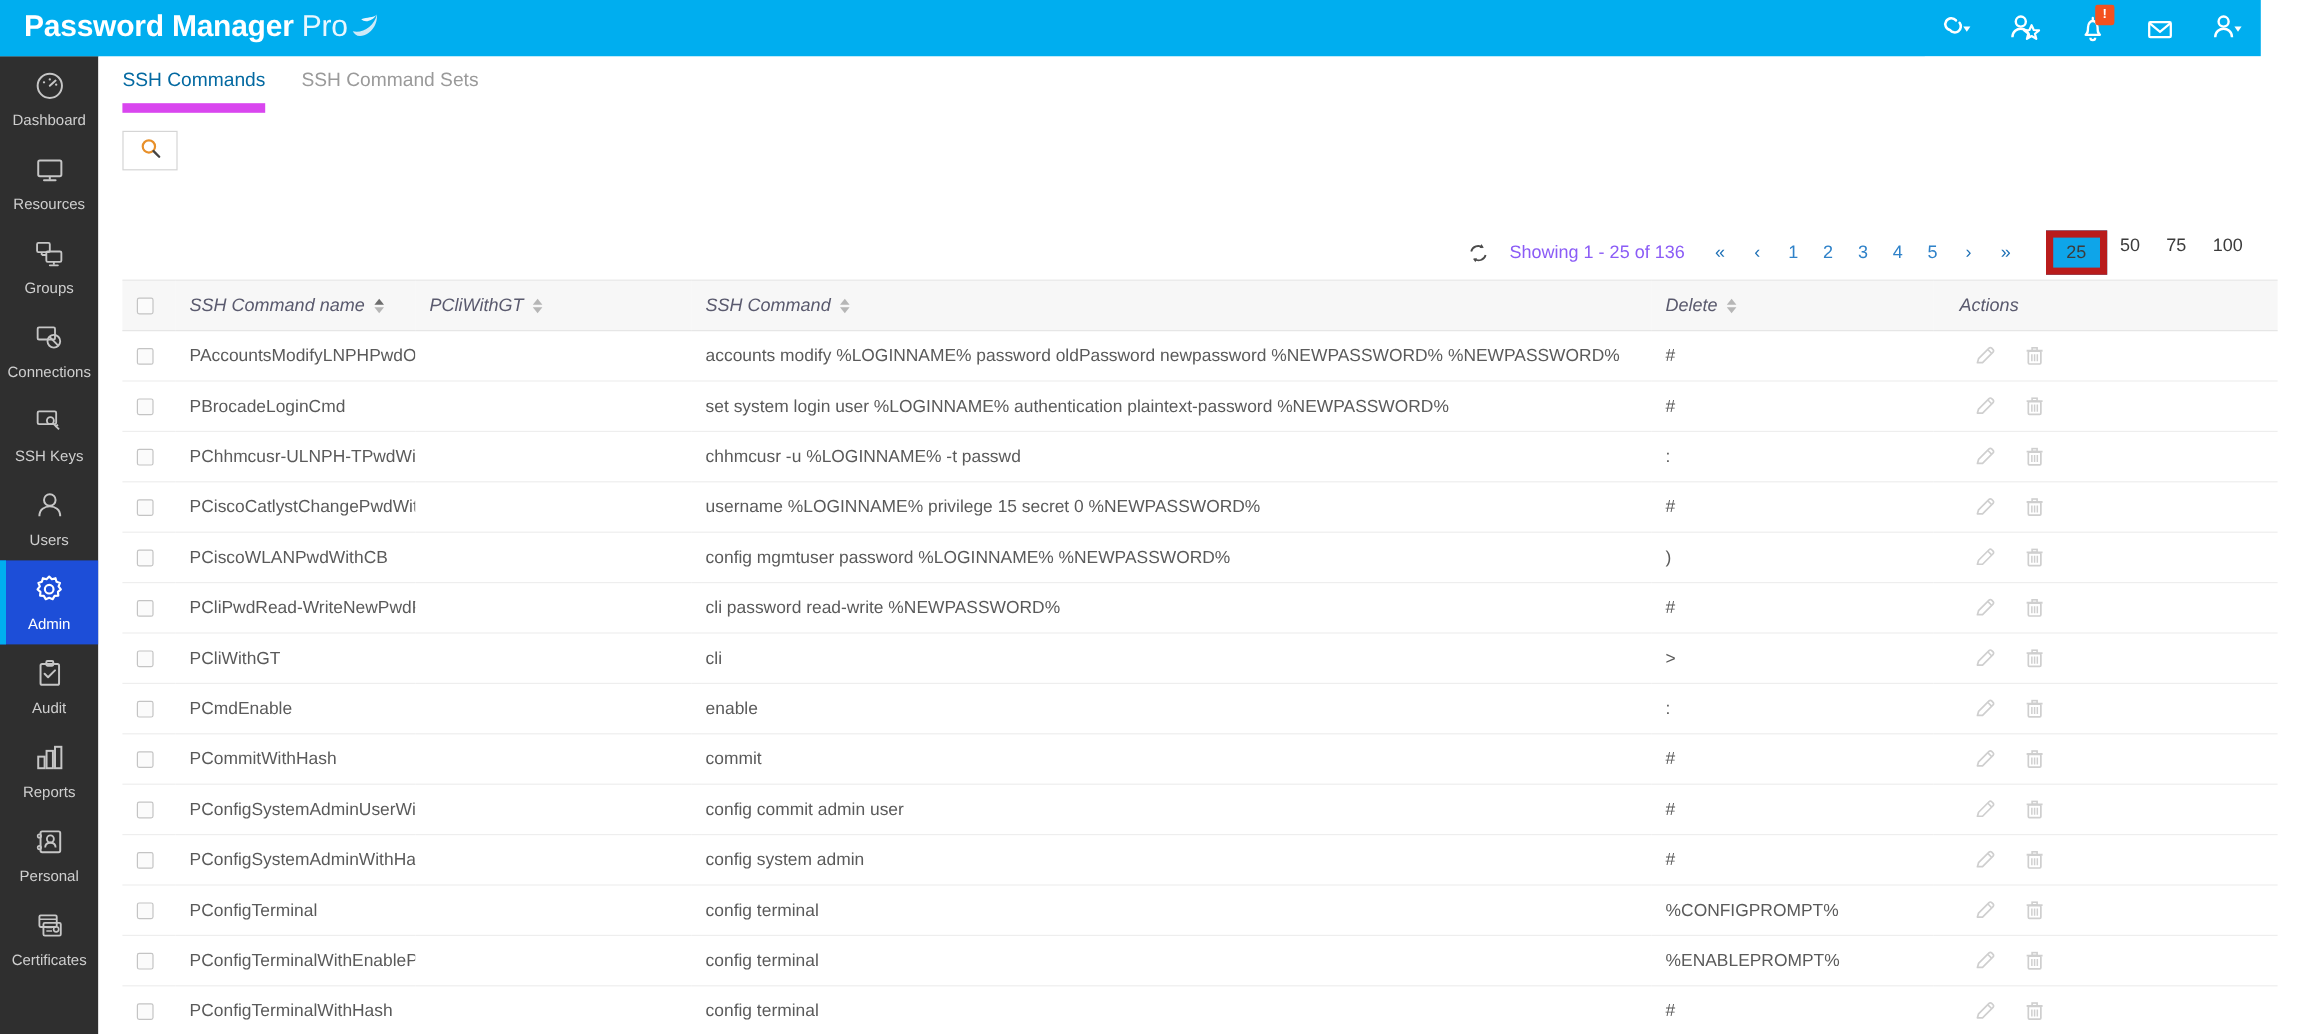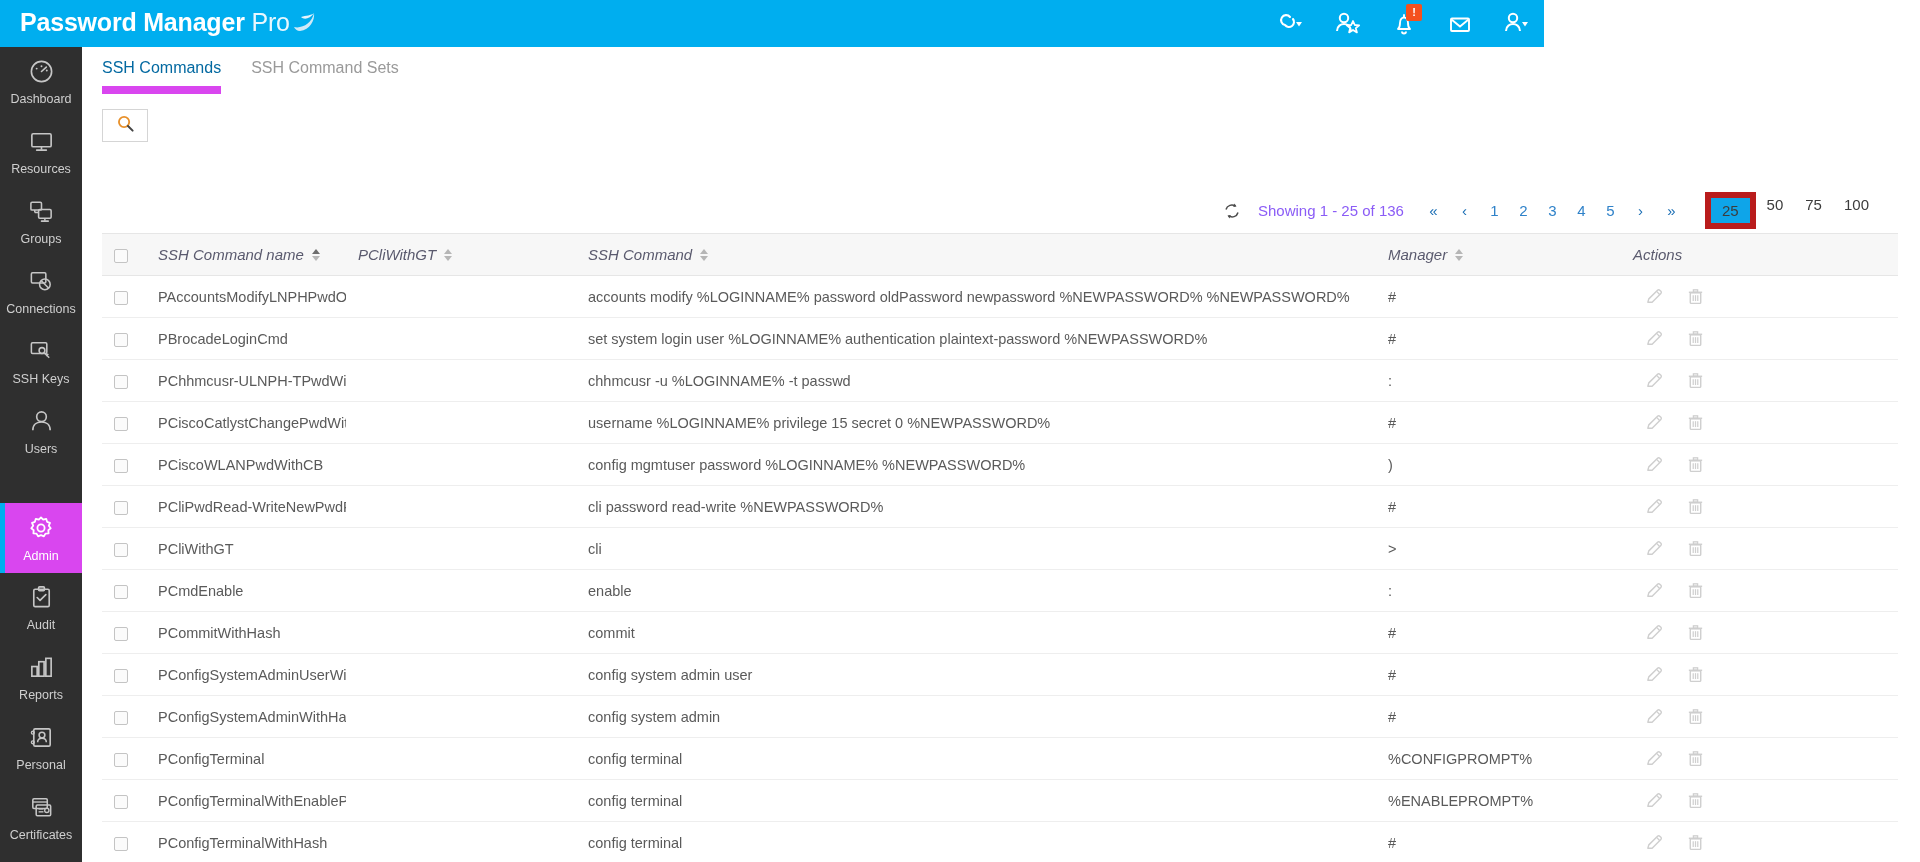--- a/index.html
+++ b/index.html
@@ -4,21 +4,21 @@
 <style>
   * { box-sizing: border-box; margin: 0; padding: 0; }
   html, body {
     width: 1920px; height: 862px;
     font-family: "Liberation Sans", sans-serif;
     background: #ffffff;
     overflow: hidden;
   }
   
   .topbar {
-    position: absolute; top: 0; left: 0; width: 1544px; height: 47px;
+    position: absolute; top: 0; left: 0; width: 1884px; height: 47px;
     background: #00aeef; display: flex; align-items: stretch;
   }
   .brand {
     width: 360px; height: 47px; display: flex; align-items: center;
     padding-left: 20px; background: #00aeef;
   }
   .brand-text {
     color: #ffffff; font-size: 25px; font-weight: bold; letter-spacing: -0.2px;
     white-space: nowrap;
   }
@@ -45,21 +45,21 @@
   .sidebar {
     position: absolute; top: 47px; left: 0; width: 82px; height: 815px;
     background: #2f2f2f;
   }
   .navitem {
     height: 70px; display: flex; flex-direction: column; align-items: center;
     justify-content: center; gap: 3px; color: #bdbdbd; cursor: pointer;
     position: relative;
   }
   .navitem .lbl { font-size: 12.5px; color: #cfcfcf; }
-  .navitem.active { background: #d946ef; margin-top: 36px; }
+  .navitem.active { background: #1d4ed8; }
   .navitem.active .lbl { color: #ffffff; }
   .navitem.active::before {
     content: ""; position: absolute; left: 0; top: 0; bottom: 0;
     width: 5px; background: #00aeef;
   }
   
   .main { position: absolute; top: 47px; left: 82px; width: 1838px; height: 815px; background: #fff; }
   .tabs { display: flex; gap: 30px; padding: 12px 0 0 20px; }
   .tab { font-size: 16px; color: #9a9a9a; padding-bottom: 9px; cursor: pointer; }
   .tab.active { color: #0369a1; border-bottom: 8px solid #d946ef; }
@@ -340,21 +340,21 @@
             <span class="hd">
                 <span>SSH Command</span>
                 <span class="sortico">
                   <i class="up"></i>
                   <i class="dn"></i>
                 </span>
               </span>
           </th>
           <th class="c-prompt">
             <span class="hd">
-                <span>Manager</span>
+                <span>Delete</span>
                 <span class="sortico">
                   <i class="up"></i>
                   <i class="dn"></i>
                 </span>
               </span>
           </th>
           <th class="c-act">
             <span class="hd" style="padding-left:10px">
                 <span>Actions</span>
               </span>
@@ -602,21 +602,21 @@
                     <line x1="12.4" y1="8.6" x2="12.4" y2="14.8" stroke="#cfcfcf" stroke-width="1.3"></line>
                   </svg>
                 </span>
               </span>
             </td>
           </tr>
           <tr>
             <td class="cbcol"><span class="cb"></span></td>
             <td class="c-name">PConfigSystemAdminUserWithHash</td>
             <td class="c-desc"></td>
-            <td class="c-cmd">config system admin user</td>
+            <td class="c-cmd">config commit admin user</td>
             <td class="c-prompt">#</td>
             <td class="c-act">
               <span class="acts">
                 <span>
                   <svg width="19" height="19" viewBox="0 0 20 20">
                     <path d="M3 16 l1-3.5 L13.2 3.3 a1.6 1.6 0 0 1 2.3 0 l1.2 1.2 a1.6 1.6 0 0 1 0 2.3 L7.5 16 z" fill="none" stroke="#cfcfcf" stroke-width="1.5" stroke-linejoin="round"></path>
                     <line x1="12.2" y1="4.6" x2="15.4" y2="7.8" stroke="#cfcfcf" stroke-width="1.4"></line>
                   </svg>
                 </span>
                 <span>

